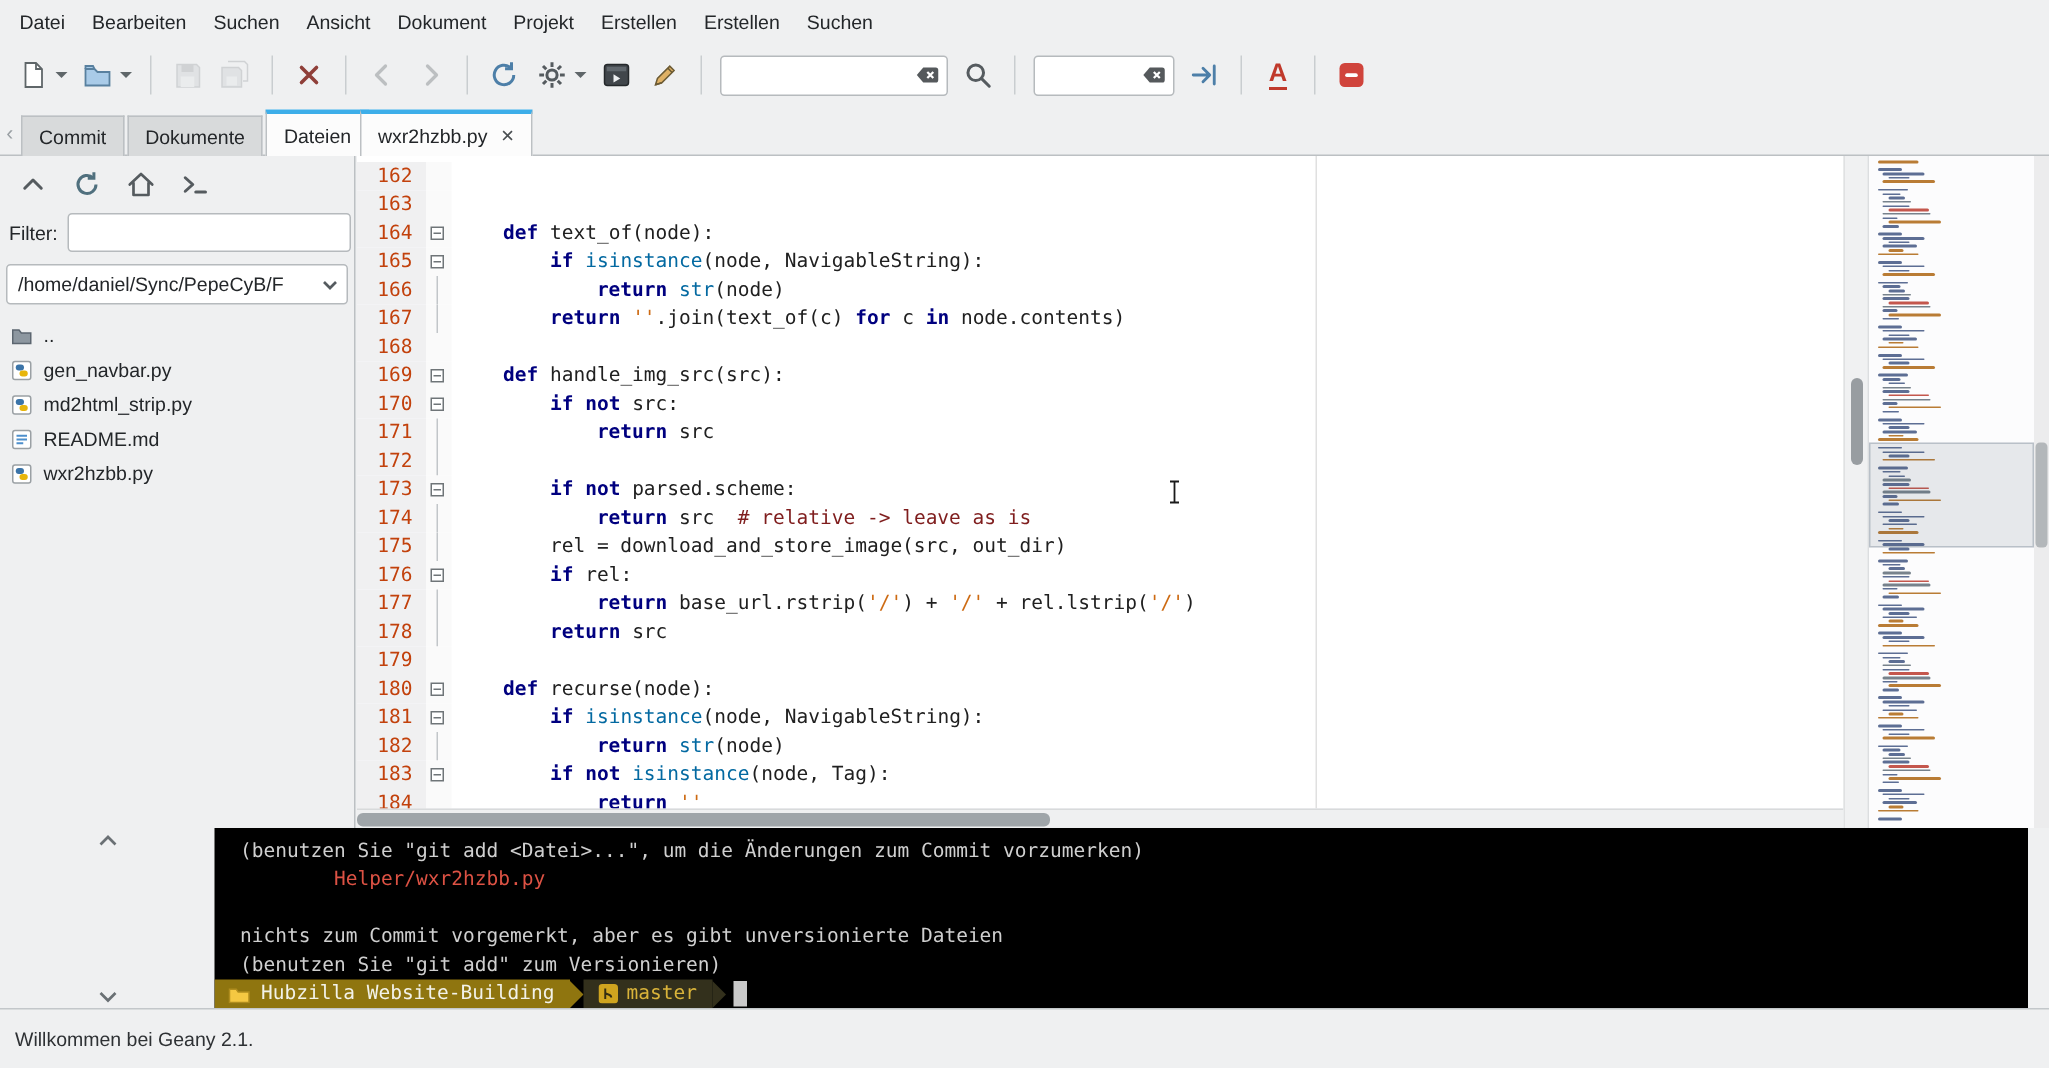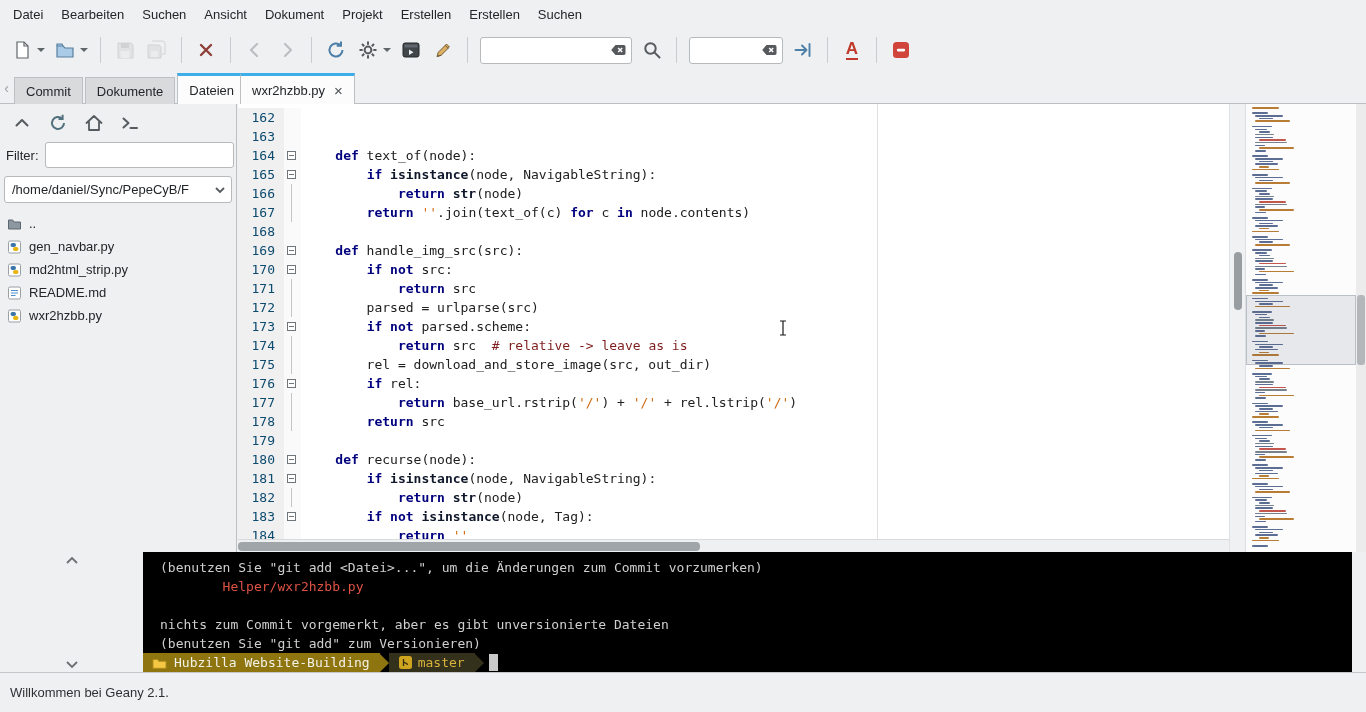--- a/index.html
+++ b/index.html
@@ -47,28 +47,28 @@
 .combo-text{flex:1;white-space:nowrap;overflow:hidden}
 .combo-btn{width:22px;display:flex;justify-content:center;flex:none}
 .filelist{padding-top:7px}
 .frow{display:flex;align-items:center;height:23px;padding-left:7px;gap:7px;white-space:nowrap}
 .fic{display:flex;align-items:center}
 
 
 .editor{position:absolute;top:104px;left:238px;width:991px;height:448px;background:#fff;overflow:hidden}
 .codelines{position:absolute;top:4px;left:0;right:0;z-index:1}
 .crow{display:flex;height:19px;line-height:19px;font-family:"DejaVu Sans Mono","Liberation Mono",monospace;font-size:13px;white-space:pre}
-.ln{width:46px;padding-right:9px;text-align:right;background:#f0f0f1;color:#0c4a6e;flex:none}
+.ln{width:46px;padding-right:9px;text-align:right;background:#f0f0f1;color:#c2410c;flex:none}
 .fold{width:17px;background:#fafafa;position:relative;flex:none}
 .fbox{position:absolute;left:3px;top:5px;width:9px;height:9px;border:1px solid #6f7578;background:#fff}
 .fbox::after{content:"";position:absolute;left:1px;top:3px;width:5px;height:1px;background:#6f7578}
 .fline{position:absolute;left:7px;top:0;bottom:0;width:1px;background:#c2c6c9}
 .codetext{padding-left:3px}
 .tk-k{color:#00007f;font-weight:bold}
-.tk-b{color:#0f172a;font-weight:bold}
+.tk-b{color:#0369a1;font-weight:normal}
 .tk-s{color:#cd6a12}
 .tk-c{color:#7f1d1d}
 .tk-p{color:#202020}
 .llmark{position:absolute;left:639px;top:0;bottom:13px;width:1px;background:#e0e0e0;z-index:0}
 .ibeam{position:absolute;left:540px;top:216px;z-index:3}
 .hscroll{position:absolute;left:0;right:0;bottom:0;height:13px;background:#eff0f1;border-top:1px solid #d8dadb;z-index:4}
 .hthumb{position:absolute;left:0;top:2px;width:462px;height:9px;background:#9fa5a9;border-radius:4px}
 
 
 .vscroll{position:absolute;left:1229px;top:104px;width:16px;height:448px;background:#f0f1f2;border-left:1px solid #e0e1e2}
@@ -415,21 +415,21 @@
         <div class="crow"><div class="ln">162</div><div class="fold"></div></div>
         <div class="crow"><div class="ln">163</div><div class="fold"></div><div class="codetext"></div></div>
         <div class="crow"><div class="ln">164</div><div class="fold"><span class="fbox"></span></div><div class="codetext"><span class="tk-p">    </span><span class="tk-k">def</span><span class="tk-p"> text_of(node):</span></div></div>
         <div class="crow"><div class="ln">165</div><div class="fold"><span class="fbox"></span></div><div class="codetext"><span class="tk-p">        </span><span class="tk-k">if</span><span class="tk-p"> </span><span class="tk-b">isinstance</span><span class="tk-p">(node, NavigableString):</span></div></div>
         <div class="crow"><div class="ln">166</div><div class="fold"><span class="fline"></span></div><div class="codetext"><span class="tk-p">            </span><span class="tk-k">return</span><span class="tk-p"> </span><span class="tk-b">str</span><span class="tk-p">(node)</span></div></div>
         <div class="crow"><div class="ln">167</div><div class="fold"><span class="fline"></span></div><div class="codetext"><span class="tk-p">        </span><span class="tk-k">return</span><span class="tk-p"> </span><span class="tk-s">''</span><span class="tk-p">.join(text_of(c) </span><span class="tk-k">for</span><span class="tk-p"> c </span><span class="tk-k">in</span><span class="tk-p"> node.contents)</span></div></div>
         <div class="crow"><div class="ln">168</div><div class="fold"></div><div class="codetext"></div></div>
         <div class="crow"><div class="ln">169</div><div class="fold"><span class="fbox"></span></div><div class="codetext"><span class="tk-p">    </span><span class="tk-k">def</span><span class="tk-p"> handle_img_src(src):</span></div></div>
         <div class="crow"><div class="ln">170</div><div class="fold"><span class="fbox"></span></div><div class="codetext"><span class="tk-p">        </span><span class="tk-k">if</span><span class="tk-p"> </span><span class="tk-k">not</span><span class="tk-p"> src:</span></div></div>
         <div class="crow"><div class="ln">171</div><div class="fold"><span class="fline"></span></div><div class="codetext"><span class="tk-p">            </span><span class="tk-k">return</span><span class="tk-p"> src</span></div></div>
-        <div class="crow"><div class="ln">172</div><div class="fold"><span class="fline"></span></div><div class="codetext"><span class="tk-p">        parsed = urlparse(src)</span></div></div>
+        <div class="crow"><div class="ln">172</div><div class="fold"><span class="fline"></span></div></div>
         <div class="crow"><div class="ln">173</div><div class="fold"><span class="fbox"></span></div><div class="codetext"><span class="tk-p">        </span><span class="tk-k">if</span><span class="tk-p"> </span><span class="tk-k">not</span><span class="tk-p"> parsed.scheme:</span></div></div>
         <div class="crow"><div class="ln">174</div><div class="fold"><span class="fline"></span></div><div class="codetext"><span class="tk-p">            </span><span class="tk-k">return</span><span class="tk-p"> src  </span><span class="tk-c"># relative -&gt; leave as is</span></div></div>
         <div class="crow"><div class="ln">175</div><div class="fold"><span class="fline"></span></div><div class="codetext"><span class="tk-p">        rel = download_and_store_image(src, out_dir)</span></div></div>
         <div class="crow"><div class="ln">176</div><div class="fold"><span class="fbox"></span></div><div class="codetext"><span class="tk-p">        </span><span class="tk-k">if</span><span class="tk-p"> rel:</span></div></div>
         <div class="crow"><div class="ln">177</div><div class="fold"><span class="fline"></span></div><div class="codetext"><span class="tk-p">            </span><span class="tk-k">return</span><span class="tk-p"> base_url.rstrip(</span><span class="tk-s">'/'</span><span class="tk-p">) + </span><span class="tk-s">'/'</span><span class="tk-p"> + rel.lstrip(</span><span class="tk-s">'/'</span><span class="tk-p">)</span></div></div>
         <div class="crow"><div class="ln">178</div><div class="fold"><span class="fline"></span></div><div class="codetext"><span class="tk-p">        </span><span class="tk-k">return</span><span class="tk-p"> src</span></div></div>
         <div class="crow"><div class="ln">179</div><div class="fold"></div><div class="codetext"></div></div>
         <div class="crow"><div class="ln">180</div><div class="fold"><span class="fbox"></span></div><div class="codetext"><span class="tk-p">    </span><span class="tk-k">def</span><span class="tk-p"> recurse(node):</span></div></div>
         <div class="crow"><div class="ln">181</div><div class="fold"><span class="fbox"></span></div><div class="codetext"><span class="tk-p">        </span><span class="tk-k">if</span><span class="tk-p"> </span><span class="tk-b">isinstance</span><span class="tk-p">(node, NavigableString):</span></div></div>
         <div class="crow"><div class="ln">182</div><div class="fold"><span class="fline"></span></div><div class="codetext"><span class="tk-p">            </span><span class="tk-k">return</span><span class="tk-p"> </span><span class="tk-b">str</span><span class="tk-p">(node)</span></div></div>

